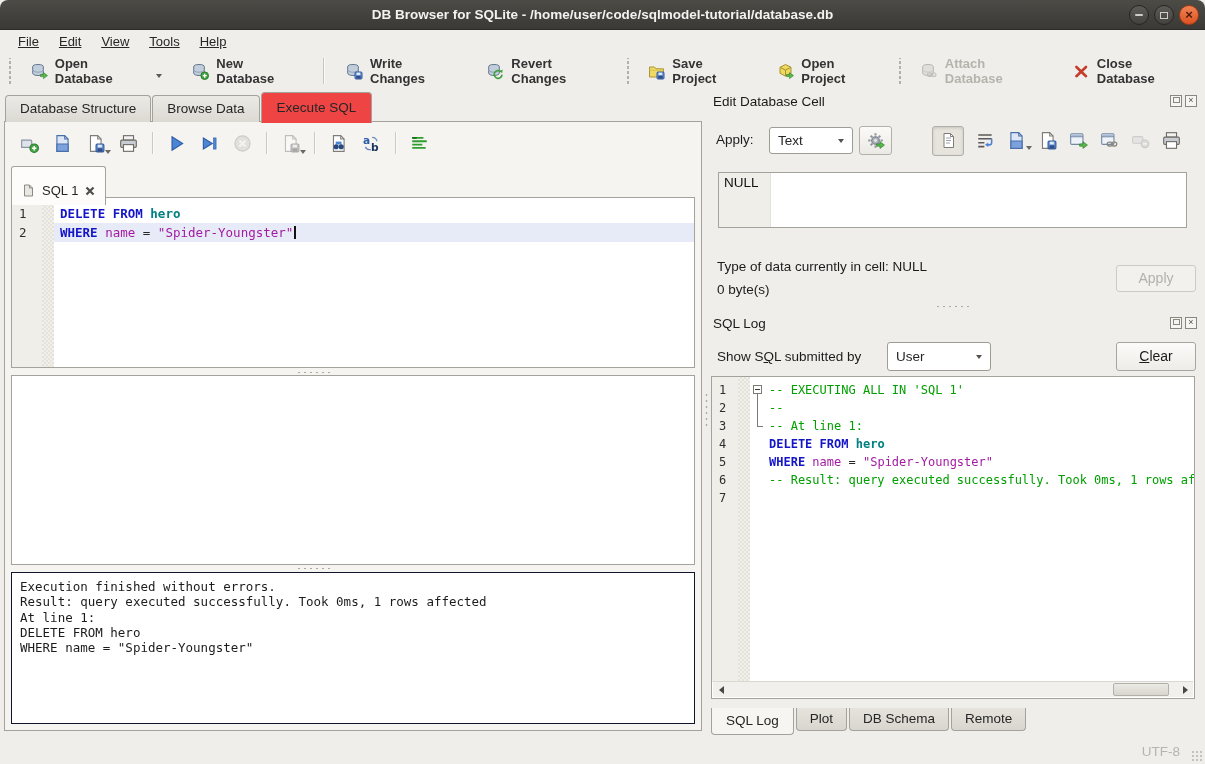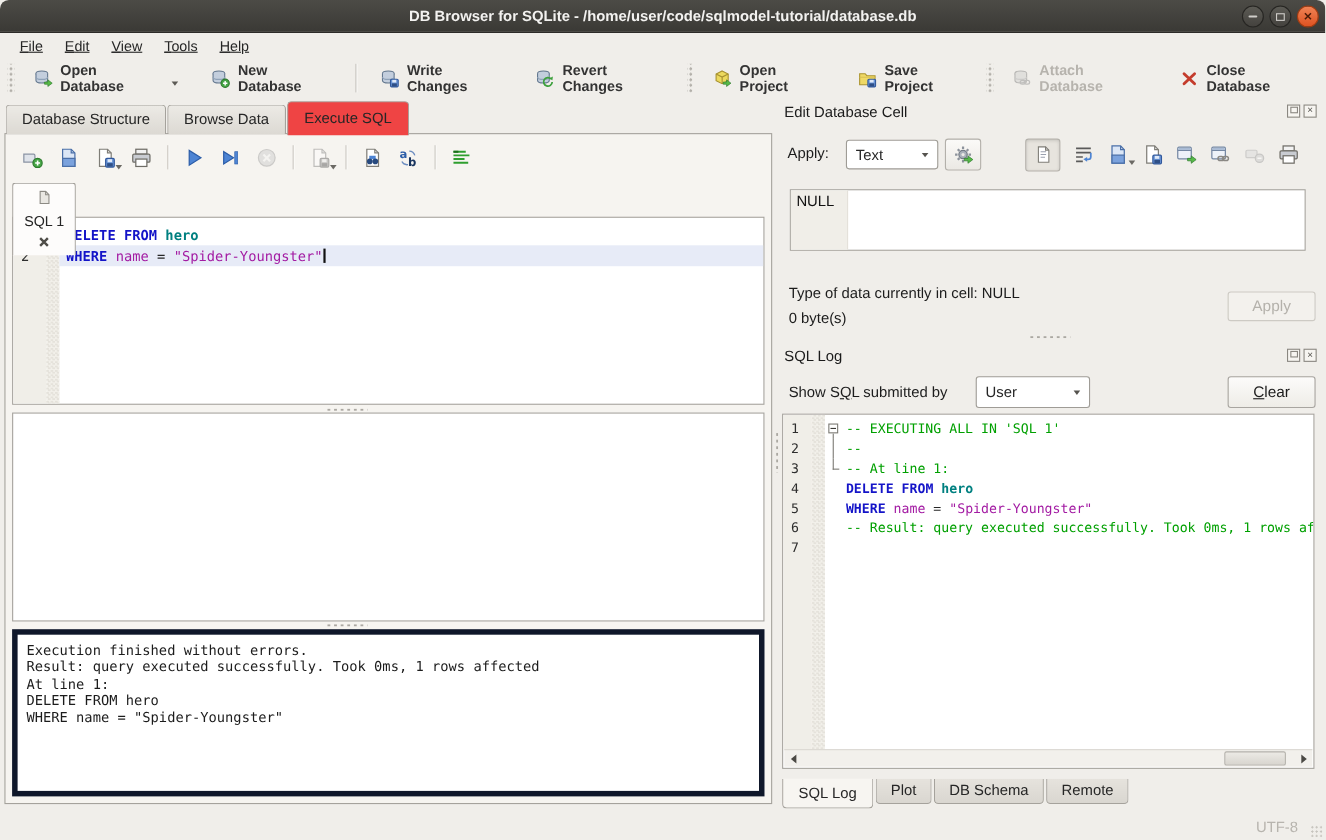--- a/index.html
+++ b/index.html
@@ -43,41 +43,41 @@
   .left-frame{position:absolute;left:4px;top:121px;width:698px;height:610px;background:#f6f4f0;
     border:1px solid #a5a29c;box-sizing:border-box;z-index:2;}
   .ed-toolbar{position:absolute;left:8px;top:6px;height:30px;display:flex;align-items:center;}
   .ed-ico{width:21px;height:21px;margin:0 6px;position:relative;display:flex;align-items:center;justify-content:center;}
   .ed-ico svg{width:19px;height:19px;}
   .ed-ico.disabled svg{filter:grayscale(1);opacity:.45;}
   .ed-ico .dd{position:absolute;right:-5px;bottom:0;width:0;height:0;border-left:3px solid transparent;border-right:3px solid transparent;border-top:4px solid #6b6964;}
   .ed-sep{width:1px;height:22px;background:#ccc9c3;box-shadow:1px 0 0 #fbfaf8;margin:0 7px;}
   .subtabs{position:absolute;left:6px;top:44px;display:flex;align-items:flex-end;z-index:2;}
   .stab{background:#fdfcfb;border:1px solid #a5a29c;border-bottom:none;border-radius:3px 3px 0 0;
-    padding:6px 10px 7px;display:flex;align-items:center;gap:7px;margin-bottom:-1px;flex-direction:column;}
+    padding:16px 10px 7px;display:flex;align-items:center;gap:7px;margin-bottom:-1px;}
   .editor-box{position:absolute;left:6px;top:75px;width:684px;height:171px;background:#fff;border:1px solid #a5a29c;box-sizing:border-box;overflow:hidden;}
   .gutter-strip{position:absolute;left:0;top:0;bottom:0;width:30px;background:#f0eee8;}
   .hatch-strip{position:absolute;left:30px;top:0;bottom:0;width:12px;background:#f2f0ea;
     background-image:conic-gradient(#e5e2db 25%,transparent 25% 50%,#e5e2db 50% 75%,transparent 75%);background-size:4px 4px;}
   .code-area{position:absolute;left:0;top:6px;right:0;}
   .code-row{display:flex;height:19px;line-height:19px;font-family:"DejaVu Sans Mono",monospace;font-size:12.5px;}
   .code-row .ln{flex:0 0 30px;padding-left:7px;box-sizing:border-box;color:#2e2e2e;position:relative;z-index:1;}
   .code-row .hatch{flex:0 0 12px;}
   .code-row .code{flex:1;padding-left:6px;white-space:pre;overflow:hidden;}
   .code-row.current .code{background:#e7ebf7;}
   .kw{color:#1414c8;font-weight:bold;}
   .id{color:#008080;font-weight:bold;}
   .fld{color:#a31ba3;}
   .str{color:#a31ba3;}
   .cmt{color:#00a000;margin-top:36px;}
   .caret{display:inline-block;width:1.5px;height:13px;background:#111;vertical-align:-2px;margin-left:1px;}
   .hsplit{position:absolute;left:50%;transform:translateX(-50%);width:38px;height:5px;
     background-image:radial-gradient(#aba8a2 1px,transparent 1.1px);background-size:6px 5px;}
   .results-box{position:absolute;left:6px;top:253px;width:684px;height:190px;background:#fff;border:1px solid #a5a29c;box-sizing:border-box;}
-  .message-box{position:absolute;left:6px;top:450px;width:684px;height:152px;background:#fff;border:5px solid #0f172a;
+  .message-box{position:absolute;left:6px;top:450px;width:684px;height:152px;background:#fff;border:1px solid #0f172a;
     box-sizing:border-box;padding:6px 8px;font-family:"DejaVu Sans Mono",monospace;font-size:12.5px;line-height:15.3px;white-space:pre-wrap;color:#1c1c1c;}
   .vsplit{position:absolute;left:703px;top:92px;width:7px;height:640px;}
   .vsplit::after{content:"";position:absolute;left:1px;top:300px;width:5px;height:38px;
     background-image:radial-gradient(#aba8a2 1px,transparent 1.1px);background-size:5px 6px;}
   
   .dock-title{position:absolute;font-size:13.5px;color:#1a1a1a;}
   .dock-btns{position:absolute;display:flex;gap:3px;}
   .dock-btn{width:12px;height:12px;border:1px solid #8a8781;background:#f7f5f1;box-sizing:border-box;position:relative;
     font-size:9px;line-height:9px;text-align:center;color:#55534e;}
   .dock-btn.float::after{content:"";position:absolute;top:1px;right:1px;width:5px;height:4px;border:1px solid #8a8781;}
@@ -303,31 +303,31 @@
   <div class="tb-btn">
     <svg class="i17">
         <use href="#s-db"></use>
         <use href="#s-refresh"></use>
       </svg>
     <span>Revert Changes</span>
   </div>
   <span class="tb-handle"></span>
   <div class="tb-btn">
     <svg class="i17">
+        <use href="#s-folder"></use>
+        <use href="#s-floppy"></use>
+      </svg>
+    <span>Save Project</span>
+  </div>
+  <div class="tb-btn">
+    <svg class="i17">
         <use href="#s-cube"></use>
         <use href="#s-arrow"></use>
       </svg>
     <span>Open Project</span>
-  </div>
-  <div class="tb-btn">
-    <svg class="i17">
-        <use href="#s-folder"></use>
-        <use href="#s-floppy"></use>
-      </svg>
-    <span>Save Project</span>
   </div>
   <span class="tb-handle"></span>
   <div class="tb-btn disabled">
     <svg class="i17">
         <use href="#s-db"></use>
         <use href="#s-chain"></use>
       </svg>
     <span>Attach Database</span>
   </div>
   <div class="tb-btn">

